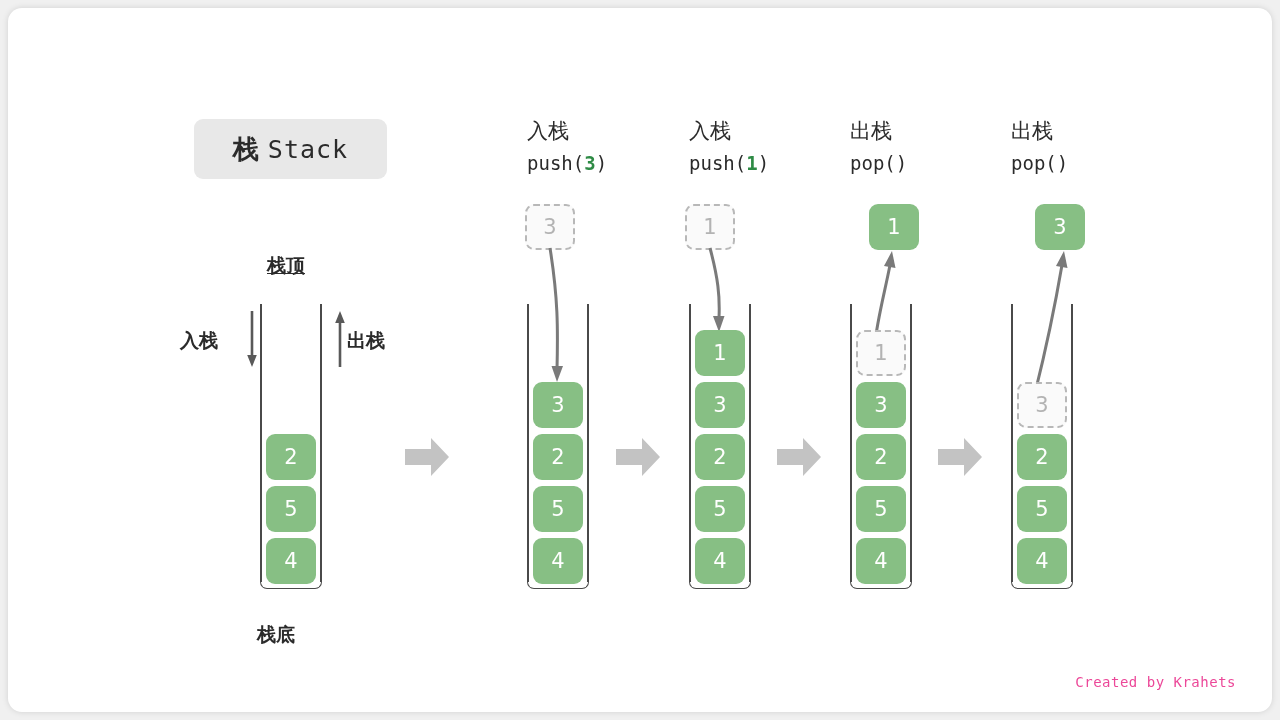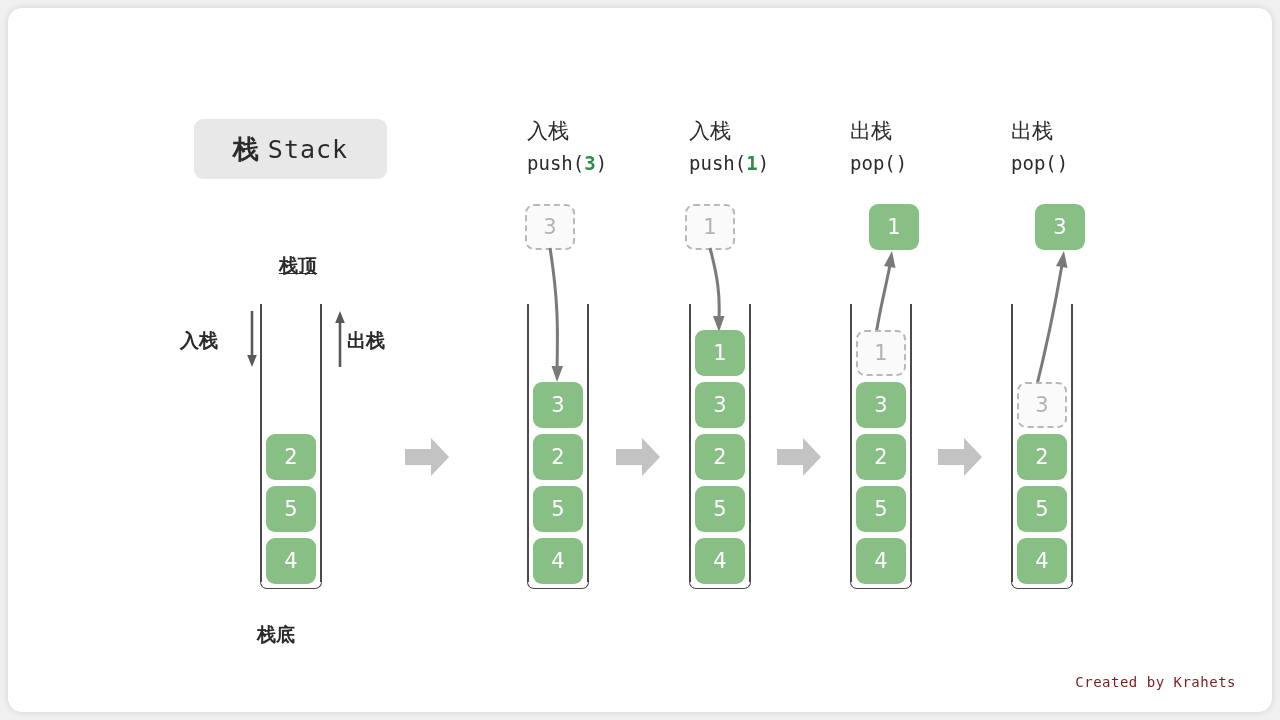--- a/index.html
+++ b/index.html
@@ -38,21 +38,21 @@
   }
 
   
   .cn-bold {
     font-family: "DejaVu Sans", sans-serif;
     font-weight: bold;
     color: #2b2b2b;
     font-size: 19px;
     white-space: nowrap;
   }
-  #label-top   { left: 271px; top: 245px; text-decoration: underline; }
+  #label-top   { left: 259px; top: 245px; text-decoration: underline; }
   #label-bottom{ left: 249px; top: 614px; }
   #label-push  { left: 172px; top: 320px; }
   #label-pop   { left: 339px; top: 320px; }
   #push-arrow { left: 237px; top: 303px; width: 14px; height: 56px; }
   #pop-arrow  { left: 325px; top: 303px; width: 14px; height: 56px; }
 
   
   .stack {
     position: absolute;
     width: 62px;
@@ -123,21 +123,21 @@
   }
   .op-head .code .arg { color: #2e8b45; font-weight: bold; }
 
   
   .block-arrow { position: absolute; top: 430px; width: 44px; height: 38px; }
 
   
   #footer {
     position: absolute; right: 36px; bottom: 22px;
     font-family: "DejaVu Sans Mono", monospace;
-    font-size: 14px; color: #7f1d1d; letter-spacing: 0.5px;
+    font-size: 14px; color: #ec4899; letter-spacing: 0.5px;
   }
 
   svg { overflow: visible; }
 </style>
 </head>
 <body>
 
 <div id="card">
 
   <div id="title-chip" class="abs">

